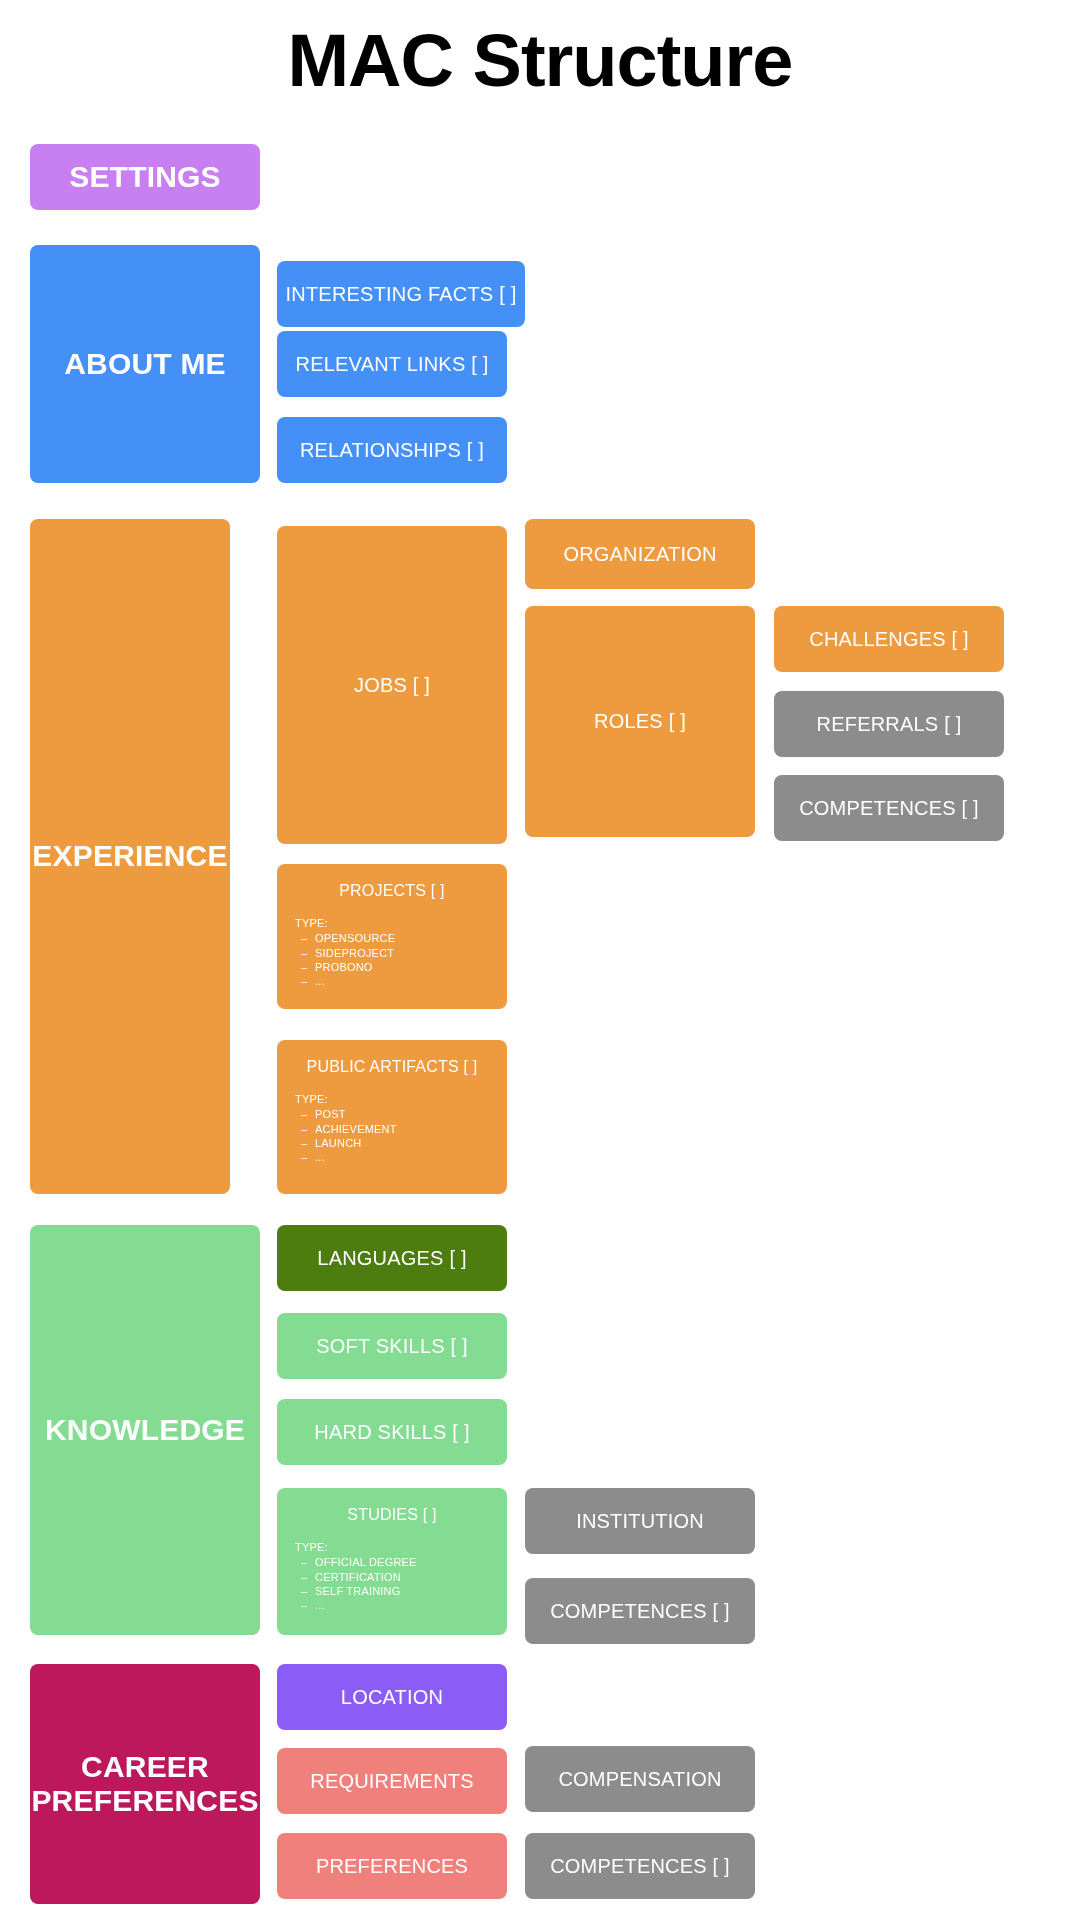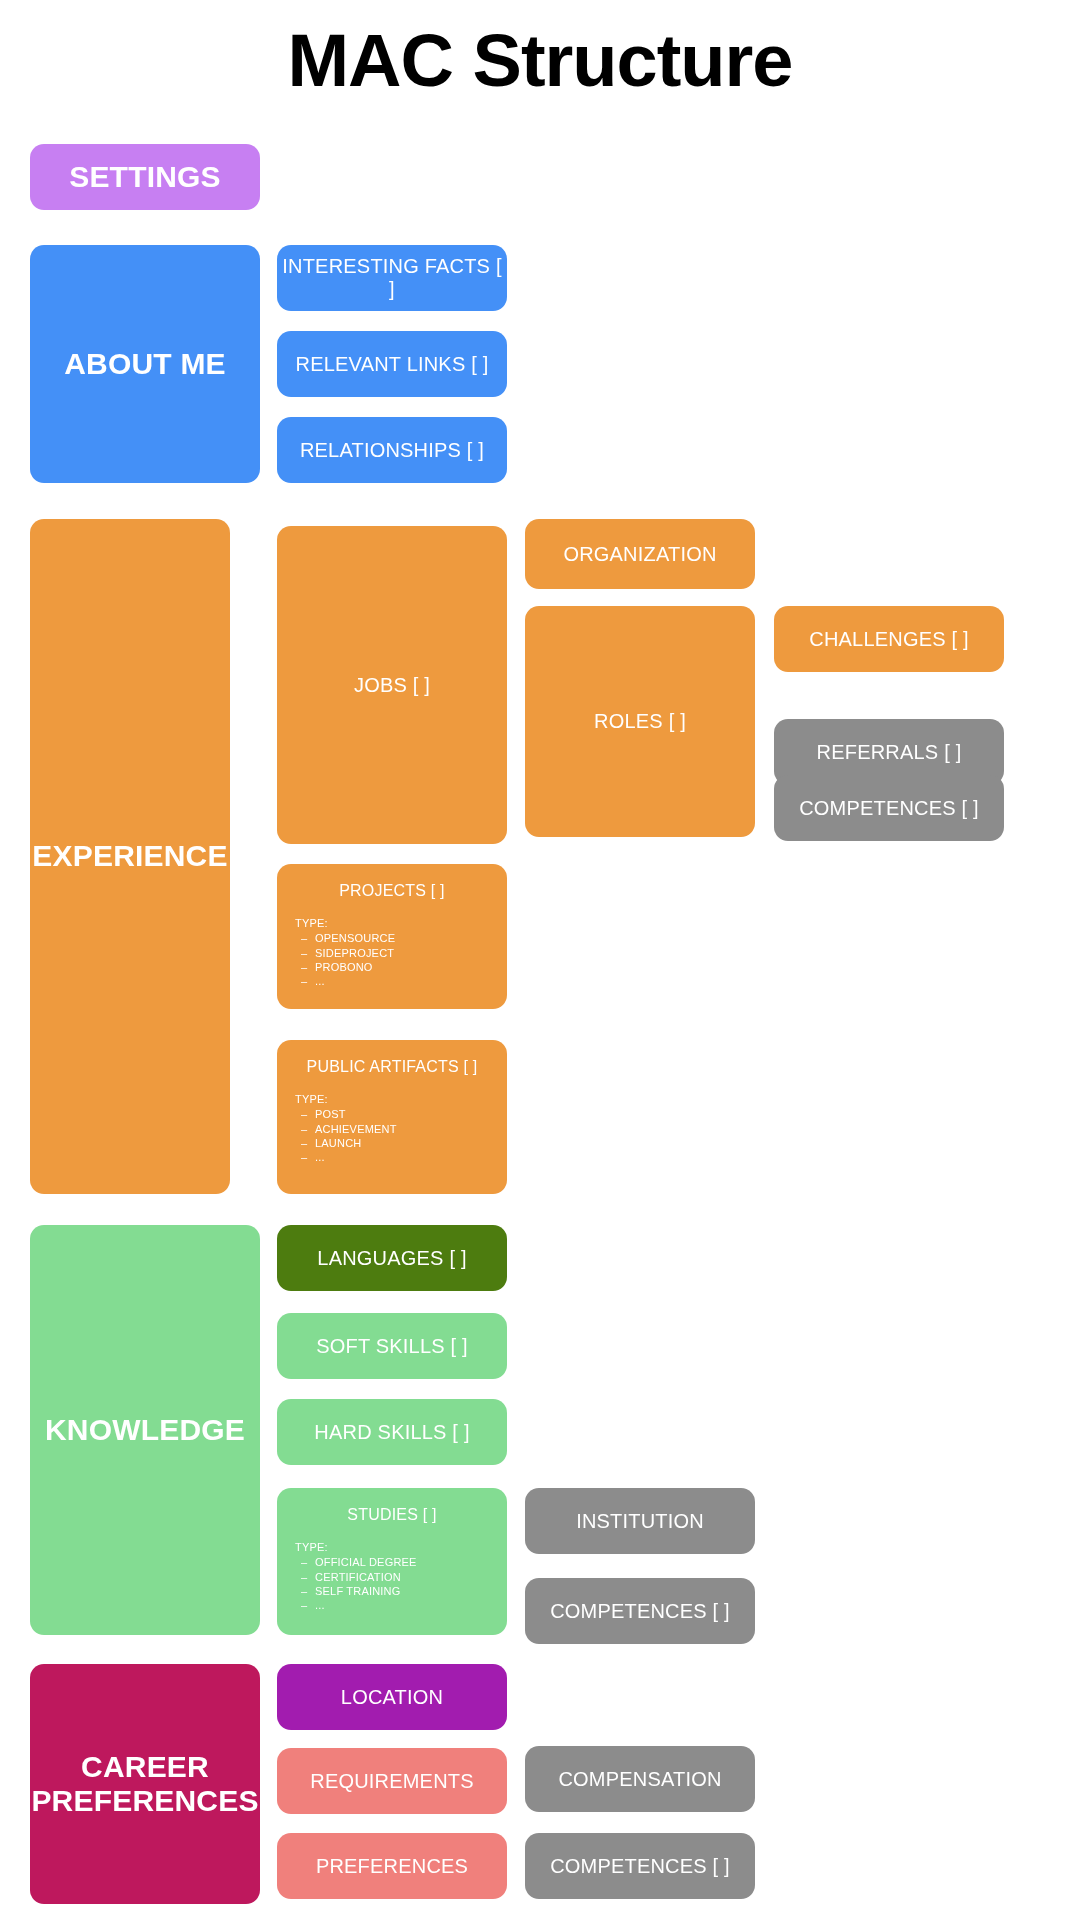--- a/index.html
+++ b/index.html
@@ -21,21 +21,21 @@
     width: 1080px;
     text-align: center;
     font-size: 74px;
     font-weight: bold;
     letter-spacing: -1px;
     color: #000000;
     font-family: "Liberation Sans", sans-serif;
   }
   .node {
     position: absolute;
-    border-radius: 14px;
+    border-radius: 8px;
     box-sizing: border-box;
     color: #ffffff;
     display: flex;
     flex-direction: column;
     align-items: center;
     justify-content: center;
     text-align: center;
     overflow: hidden;
   }
   .node .label {
@@ -93,21 +93,21 @@
 <div id="page-title" style="color: rgb(0, 0, 0);">MAC Structure</div>
 
 <div class="node main" id="n-settings" style="left: 30px; top: 144px; width: 230px; height: 66px; background: rgb(199, 127, 242);">
   <span class="label">SETTINGS</span>
 </div>
 
 <div class="node main" id="n-aboutme" style="left: 30px; top: 245px; width: 230px; height: 238px; background: rgb(68, 144, 247);">
   <span class="label">ABOUT ME</span>
 </div>
 
-<div class="node sub" id="n-interesting-facts" style="left: 277px; top: 245px; width: 230px; height: 66px; background: rgb(68, 144, 247);">
+<div class="node sub" id="n-interesting-facts" style="left: 277px; top: 261px; width: 248px; height: 66px; background: rgb(68, 144, 247);">
   <span class="label">INTERESTING FACTS [ ]</span>
 </div>
 
 <div class="node sub" id="n-relevant-links" style="left: 277px; top: 331px; width: 230px; height: 66px; background: rgb(68, 144, 247);">
   <span class="label">RELEVANT LINKS [ ]</span>
 </div>
 
 <div class="node sub" id="n-relationships" style="left: 277px; top: 417px; width: 230px; height: 66px; background: rgb(68, 144, 247);">
   <span class="label">RELATIONSHIPS [ ]</span>
 </div>
@@ -125,21 +125,21 @@
 </div>
 
 <div class="node sub" id="n-roles" style="left: 525px; top: 606px; width: 230px; height: 231px; background: rgb(238, 154, 62);">
   <span class="label">ROLES [ ]</span>
 </div>
 
 <div class="node sub" id="n-challenges" style="left: 774px; top: 606px; width: 230px; height: 66px; background: rgb(238, 154, 62);">
   <span class="label">CHALLENGES [ ]</span>
 </div>
 
-<div class="node sub" id="n-referrals" style="left: 774px; top: 691px; width: 230px; height: 66px; background: rgb(140, 140, 140); margin-top: 28px;">
+<div class="node sub" id="n-referrals" style="left: 774px; top: 691px; width: 230px; height: 66px; background: rgb(140, 140, 140);">
   <span class="label">REFERRALS [ ]</span>
 </div>
 
 <div class="node sub" id="n-competences-exp" style="left: 774px; top: 775px; width: 230px; height: 66px; background: rgb(140, 140, 140);">
   <span class="label">COMPETENCES [ ]</span>
 </div>
 
 <div class="node sub with-list" id="n-projects" style="left: 277px; top: 864px; width: 230px; height: 145px; background: rgb(238, 154, 62);">
   <span class="label">PROJECTS [ ]</span>
   <div class="typelist">
@@ -195,21 +195,21 @@
 
 <div class="node sub" id="n-competences-know" style="left: 525px; top: 1578px; width: 230px; height: 66px; background: rgb(140, 140, 140);">
   <span class="label">COMPETENCES [ ]</span>
 </div>
 
 <div class="node main" id="n-career" style="left: 30px; top: 1664px; width: 230px; height: 240px; background: #be185d;">
   <span class="label">CAREER
 PREFERENCES</span>
 </div>
 
-<div class="node sub" id="n-location" style="left: 277px; top: 1664px; width: 230px; height: 66px; background: #a21caf;">
+<div class="node sub" id="n-location" style="left: 277px; top: 1664px; width: 230px; height: 66px; background: #8b5cf6;">
   <span class="label">LOCATION</span>
 </div>
 
 <div class="node sub" id="n-requirements" style="left: 277px; top: 1748px; width: 230px; height: 66px; background: rgb(240, 128, 124);">
   <span class="label">REQUIREMENTS</span>
 </div>
 
 <div class="node sub" id="n-compensation" style="left: 525px; top: 1746px; width: 230px; height: 66px; background: rgb(140, 140, 140);">
   <span class="label">COMPENSATION</span>
 </div>

